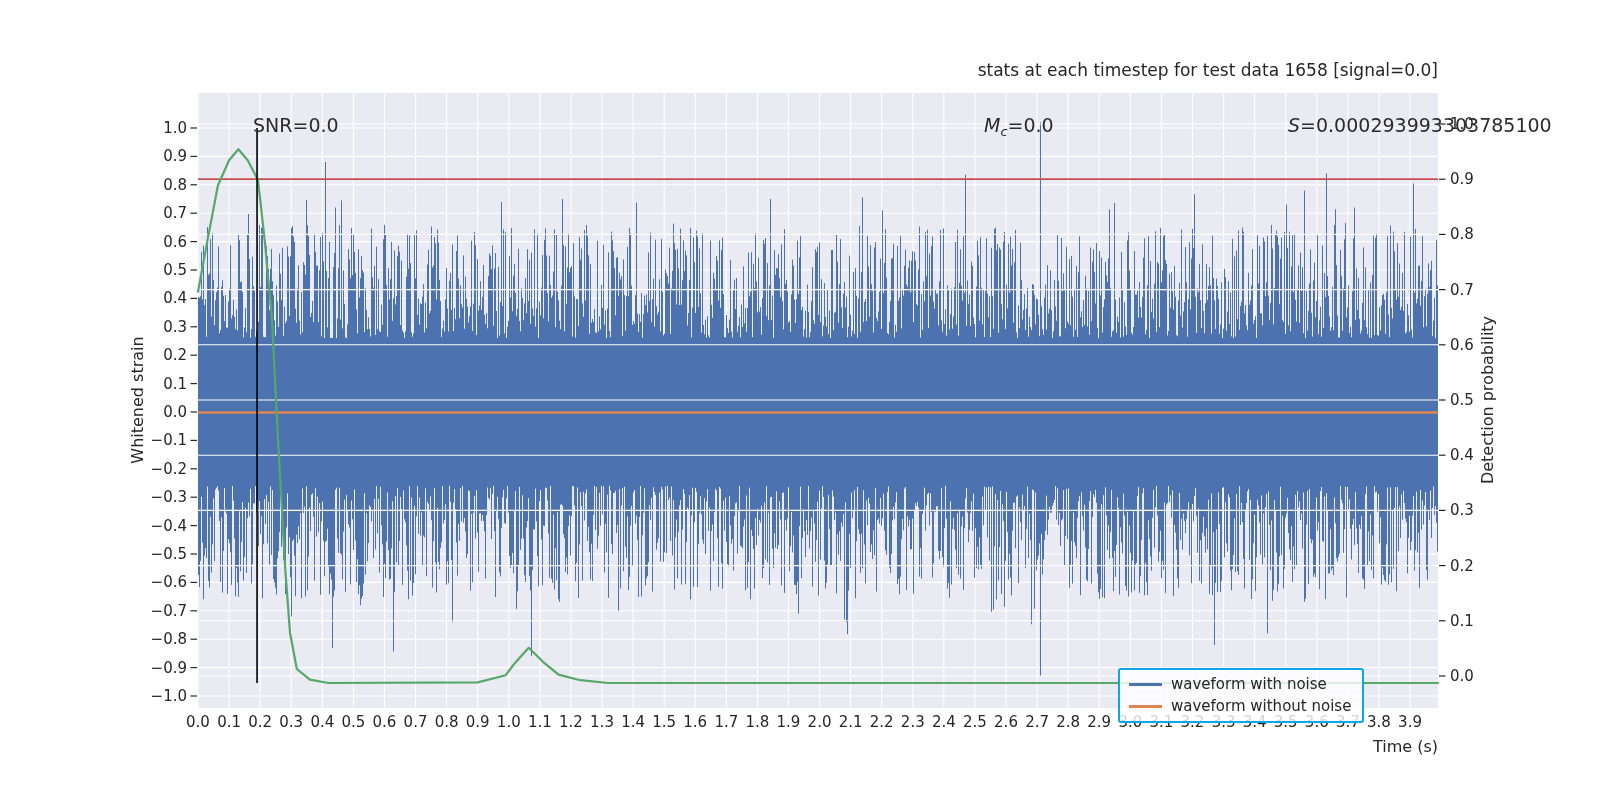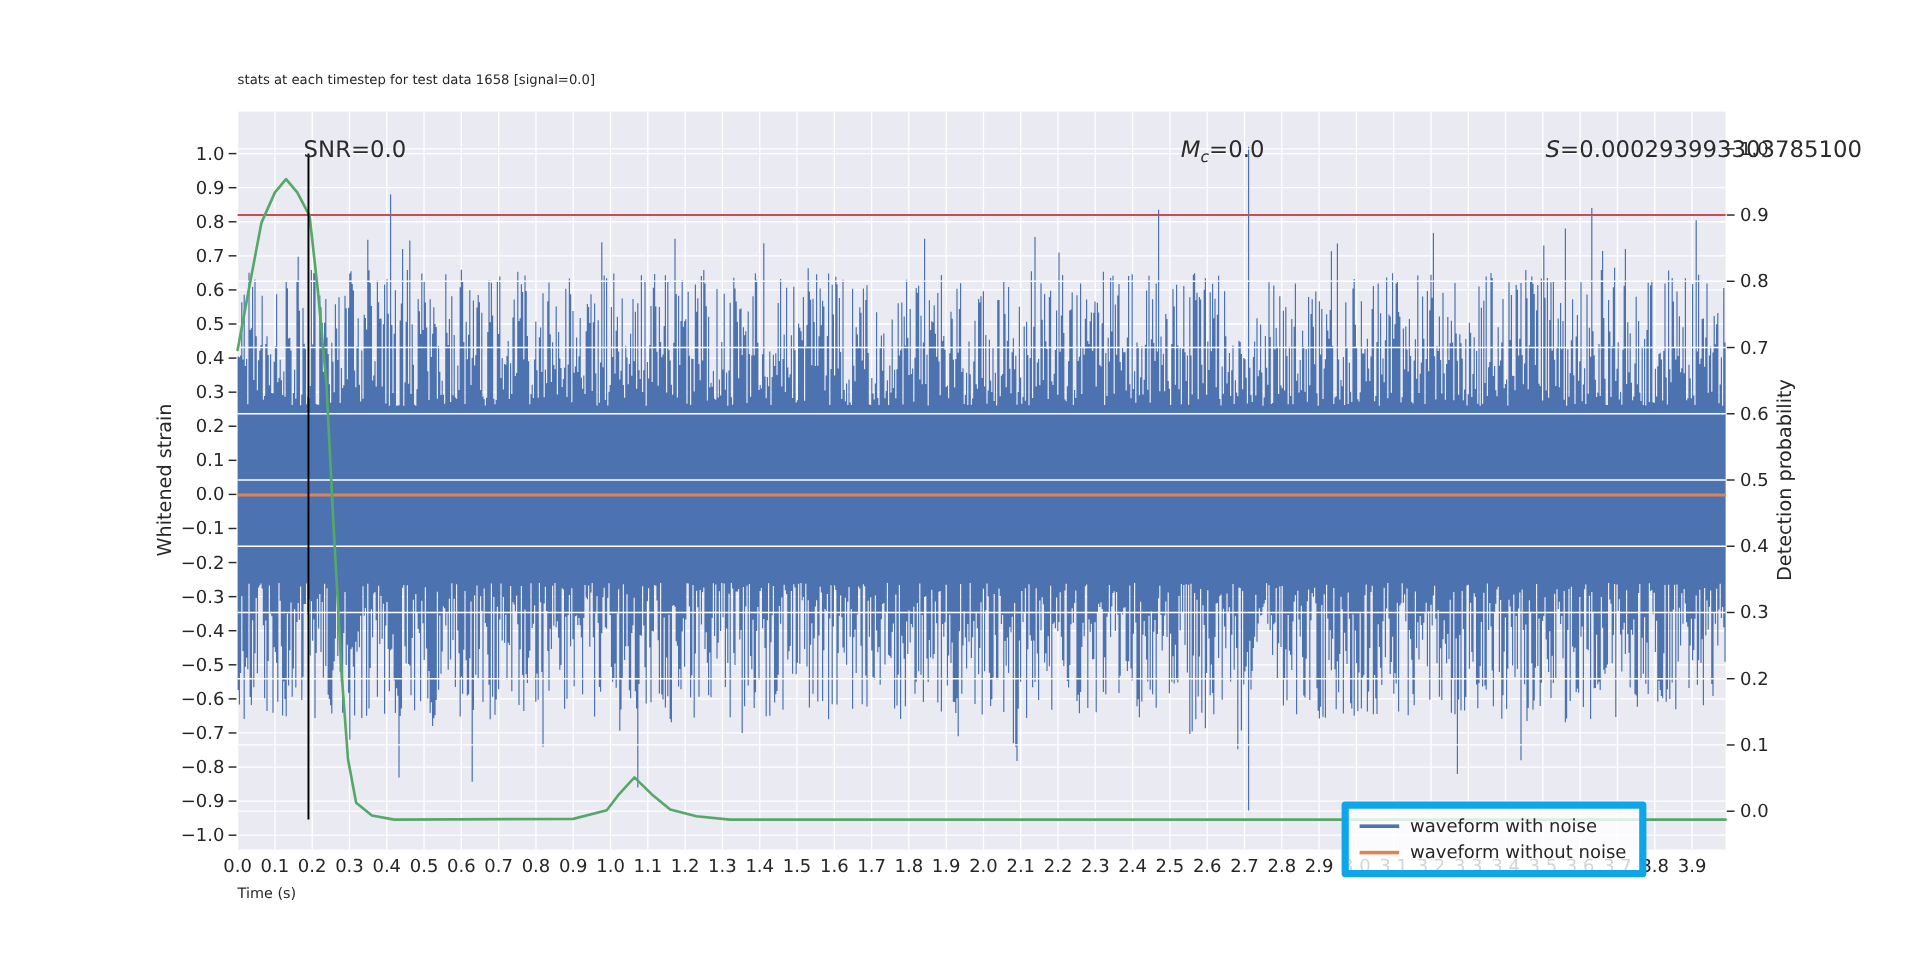--- a/index.html
+++ b/index.html
@@ -1,31 +1,31 @@
 <!DOCTYPE html>
 <html><head>
 <meta charset="utf-8">
 <style>
   html,body{margin:0;padding:0}
   body{width:1600px;height:800px;overflow:hidden;background:#ffffff;position:relative;
        font-family:"DejaVu Sans", sans-serif;color:#262626}
   #plot-svg{position:absolute;left:0;top:0}
   .overlay{position:absolute;white-space:nowrap}
-  #fig-title{left:198px;top:60px;width:1240px;text-align:left;font-size:11px}
+  #fig-title{left:198px;top:60px;width:1240px;text-align:right;font-size:17px}
   .annot{font-size:19px;color:#2b2b2b;top:114px}
   #annot-snr{left:253px}
   #annot-mc{left:984px}
   #annot-s{left:1288px}
   .mvar{font-style:italic}
   .msub{font-style:italic;font-size:13px;vertical-align:-4px}
-  #xaxis-label{left:198px;top:737px;width:1240px;text-align:left;font-size:12px}
+  #xaxis-label{left:198px;top:737px;width:1240px;text-align:right;font-size:16px}
   #yaxis-label-left{left:137px;top:400px;transform:translate(-50%,-50%) rotate(-90deg);font-size:16px}
   #yaxis-label-right{left:1487px;top:400px;transform:translate(-50%,-50%) rotate(-90deg);font-size:16px}
   #legend{left:1118px;top:668px;display:flex;flex-direction:column;gap:4px;
-          background:rgba(255,255,255,0.8);border:6px solid #0ea5e9;border-radius:3px;
+          background:rgba(255,255,255,0.8);border:2px solid #0ea5e9;border-radius:3px;
           padding:5px 11px 6px 9px}
   .legend-row{display:flex;align-items:center;gap:9px}
   .legend-swatch{width:33px;height:3px;flex:0 0 auto}
   .legend-label{font-size:15px;color:#262626}
   svg text{font-family:"DejaVu Sans", sans-serif}
 </style>
 </head>
 <body>
 
 <svg id="plot-svg" width="1600" height="800">

